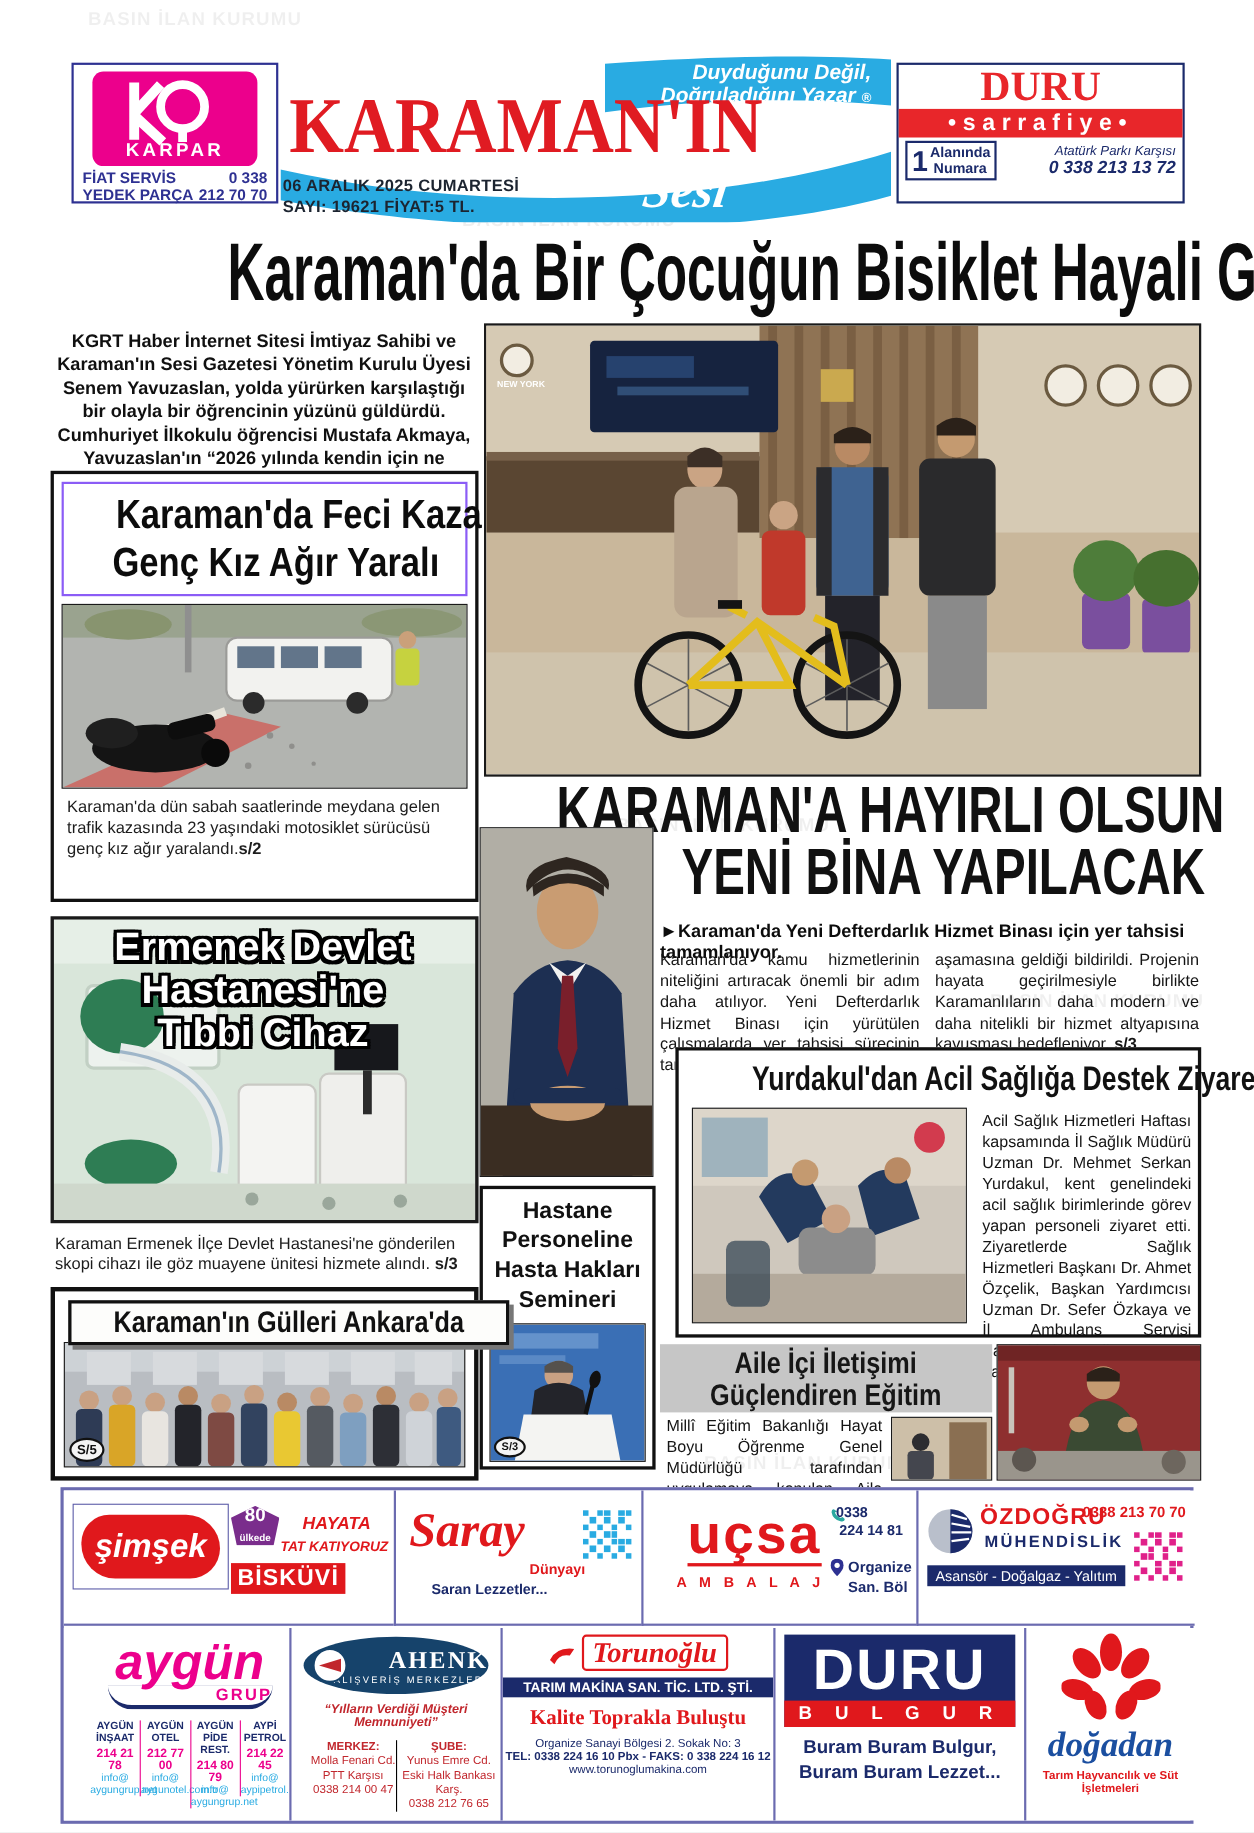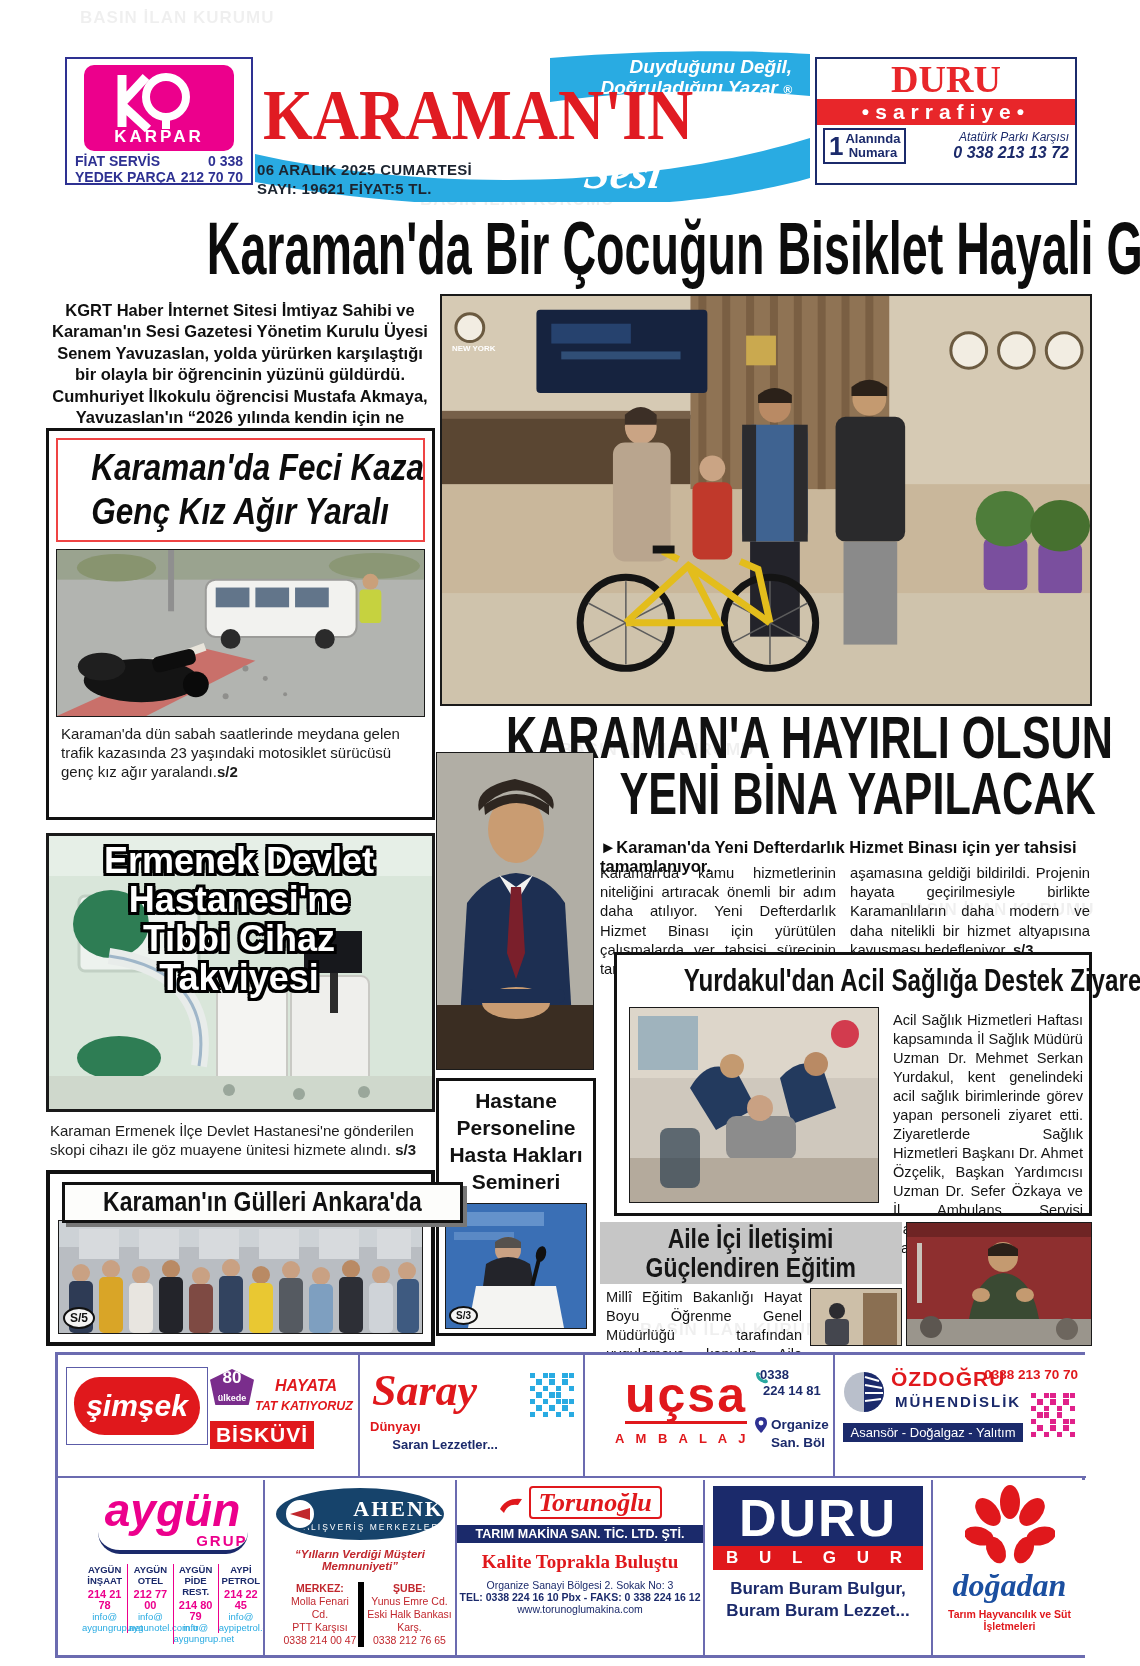--- a/index.html
+++ b/index.html
@@ -204,21 +204,21 @@
         <path d="M185,330 L248,272 L330,330 M248,272 L278,330 L185,330"></path>
         <path d="M238,266 L222,258 M330,330 L318,276 L300,268"></path>
       </g>
       <rect x="212" y="252" width="22" height="8" fill="#141414"></rect>
       <text x="10" y="56" font-size="8" fill="#fff" font-weight="bold">NEW YORK</text>
     </svg>
 
   </div>
 
   <div class="abs" style="left:46px;top:428px;width:389px;height:392px;border:3px solid #111;box-sizing:border-box;background:#fff;">
-    <div style="margin:7px;border:2px solid #ef4444;padding:6px 4px;font-style:italic;">
+    <div style="margin:7px;border:2px solid #8b5cf6;padding:6px 18px;">
       <div class="boxhead" style="font-size:37px;line-height:44px;"><span class="cond">Karaman'da Feci Kaza</span></div>
       <div class="boxhead" style="font-size:37px;line-height:44px;"><span class="cond">Genç Kız Ağır Yaralı</span></div>
     </div>
     <div class="photo" style="margin:4px 7px;height:168px;border-width:1px;">
       <svg viewBox="0 0 370 168" preserveAspectRatio="none">
         <rect width="370" height="168" fill="#b2b4b0"></rect>
         <rect width="370" height="30" fill="#9aa38f"></rect>
         <ellipse cx="60" cy="18" rx="40" ry="14" fill="#88946f"></ellipse>
           <ellipse cx="320" cy="16" rx="46" ry="13" fill="#8b9775"></ellipse>
         <rect x="112" y="0" width="6" height="62" fill="#8f8f8f"></rect>
@@ -268,21 +268,20 @@
       <rect x="281" y="137" width="8" height="40" fill="#2b2b2b"></rect>
       <rect x="0" y="240" width="383" height="33" fill="#cfd8cc"></rect>
       <circle cx="180" cy="254" r="6" fill="#9aa79b"></circle>
         <circle cx="250" cy="258" r="6" fill="#9aa79b"></circle>
         <circle cx="315" cy="256" r="6" fill="#9aa79b"></circle>
     </svg>
     <div class="abs outline-head" style="left:10px;top:6px;width:360px;font-size:36px;">
       <div>Ermenek Devlet</div>
       <div>Hastanesi'ne</div>
       <div>Tıbbi Cihaz</div>
-      <div>Takviyesi</div>
     </div>
   </div>
   <div class="abs caption" style="left:50px;top:1122px;width:382px;">
     <span>Karaman Ermenek İlçe Devlet Hastanesi'ne gönderilen skopi cihazı ile göz muayene ünitesi hizmete alındı.</span> <b>s/3</b>
   </div>
 
   <div class="abs" style="left:46px;top:1170px;width:389px;height:176px;border:4px solid #111;box-sizing:border-box;background:#fff;">
     <div class="abs" style="left:12px;top:8px;z-index:3;border:3px solid #111;background:#fdfdfb;box-shadow:4px 4px 0 #777;padding:2px 10px;font-weight:800;font-size:27px;">
       <span class="cond">Karaman'ın Gülleri Ankara'da</span>
     </div>
@@ -447,21 +446,21 @@
         <span>80</span><br>
         <span style="font-size:9px;">ülkede</span>
       </div>
       <div class="abs red" style="left:200px;top:22px;width:96px;text-align:center;font-weight:800;font-style:italic;font-size:16px;">HAYATA</div>
       <div class="abs red" style="left:192px;top:44px;width:108px;text-align:center;font-weight:800;font-style:italic;font-size:12.5px;">TAT KATIYORUZ</div>
       <div class="abs biskuvi" style="left:152px;top:66px;width:104px;padding:2px 0;">BİSKÜVİ</div>
     </div>
 
     <div class="adcell" style="left:300px;top:0;width:225px;height:123px;border-bottom:2px solid #6b6bb0;">
       <div class="abs saray-logo" style="left:12px;top:10px;">Saray</div>
-      <div class="abs navy" style="left:10px;top:64px;width:150px;text-align:left;font-weight:bold;font-size:13px;color:#e0181c;">Dünyayı</div>
+      <div class="abs navy" style="left:22px;top:64px;width:150px;text-align:right;font-weight:bold;font-size:13px;color:#e0181c;">Dünyayı</div>
       <div class="abs navy" style="left:0px;top:82px;width:170px;text-align:center;font-weight:bold;font-size:13px;">Saran Lezzetler...</div>
       <div class="abs qr" style="left:170px;top:18px;width:44px;height:44px;">
         <i style="background:#29abe2"></i>
           <i></i>
           <i style="background:#29abe2"></i>
           <i style="background:#29abe2"></i>
           <i></i>
           <i style="background:#29abe2"></i>
           <i style="background:#29abe2"></i>
         <i></i>
@@ -632,21 +631,21 @@
         <svg class="abs" style="left:8px;top:10px;" width="32" height="32" viewBox="0 0 32 32">
           <circle cx="16" cy="16" r="15" fill="#fff"></circle>
             <circle cx="16" cy="16" r="15" fill="none" stroke="#16436b" stroke-width="2"></circle>
           <polygon points="6,16 26,10 26,22" fill="#c1272d"></polygon>
         </svg>
         <div style="padding-top:8px;padding-left:26px;font-family:'Liberation Serif',serif;font-weight:bold;font-size:22px;letter-spacing:2px;">AHENK</div>
         <div style="padding-left:26px;font-size:8.5px;letter-spacing:2px;">ALIŞVERİŞ MERKEZLERİ</div>
       </div>
       <div style="text-align:center;margin-top:8px;color:#c1272d;font-weight:bold;font-style:italic;font-size:11.5px;">“Yılların Verdiği Müşteri Memnuniyeti”</div>
       <div style="display:flex;margin-top:10px;font-size:10.5px;line-height:13px;color:#c1272d;text-align:center;">
-        <div style="flex:1;border-right:6px solid #000000;padding-left:17px;">
+        <div style="flex:1;border-right:1px solid #000000;padding-left:17px;">
           <b>MERKEZ:</b><br>
           <span>Molla Fenari Cd.</span><br>
           <span>PTT Karşısı</span><br>
           <span>0338 214 00 47</span>
         </div>
         <div style="flex:1.2;">
           <b>ŞUBE:</b><br>
           <span>Yunus Emre Cd.</span><br>
           <span>Eski Halk Bankası Karş.</span><br>
           <span>0338 212 76 65</span>

